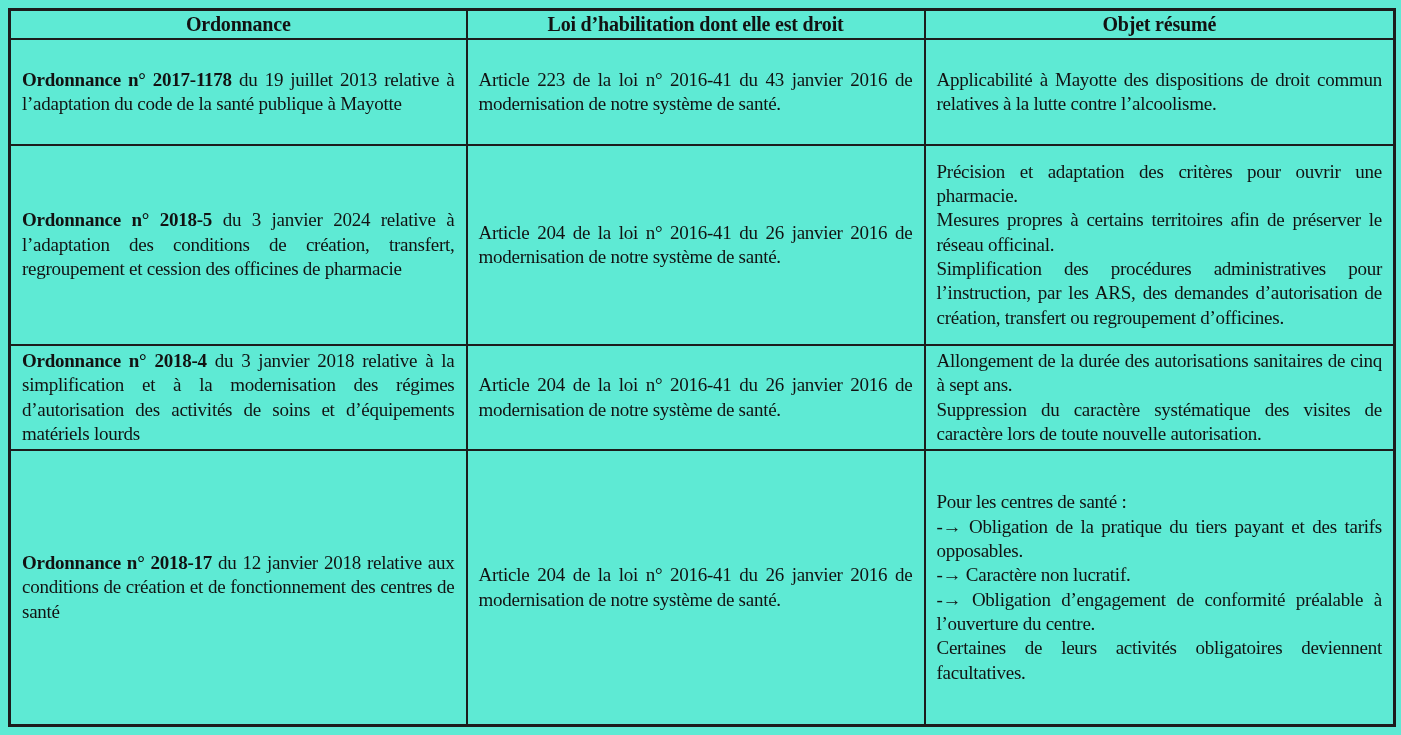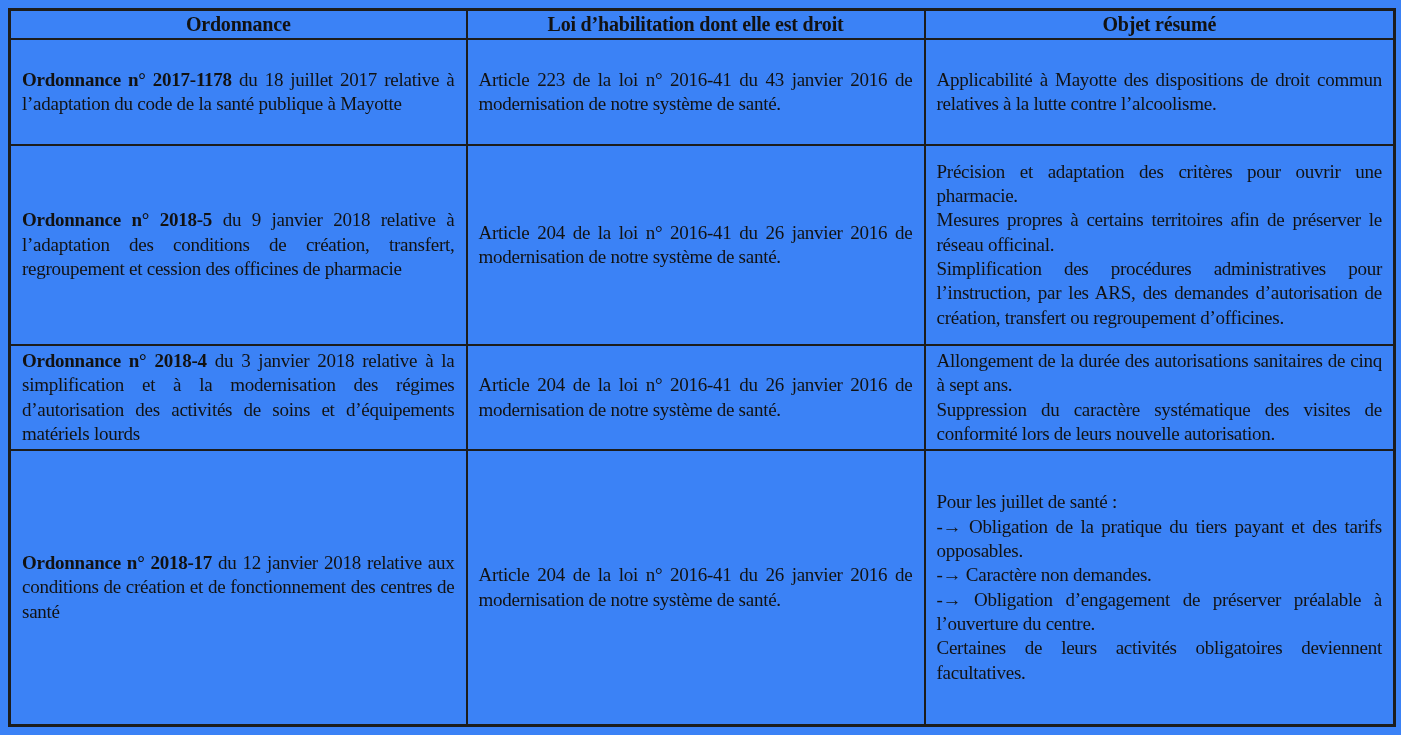--- a/index.html
+++ b/index.html
@@ -10,21 +10,21 @@
     width: 1401px;
     height: 735px;
     overflow: hidden;
     font-family: "Liberation Serif", "DejaVu Serif", serif;
     color: #121212;
   }
   .page {
     width: 1401px;
     height: 735px;
     padding: 8px 8px 6px 8px;
-    background: #3b82f6;
+    background: #5eead4;
   }
   table.ord-table {
     width: 1385px;
     height: 719px;
     border-collapse: collapse;
     table-layout: fixed;
     border: 3px solid #1c1c1c;
   }
   col.c1 { width: 457px; }
   col.c2 { width: 458px; }
@@ -72,64 +72,64 @@
     <thead>
       <tr>
         <th>Ordonnance</th>
         <th>Loi d’habilitation dont elle est droit</th>
         <th>Objet résumé</th>
       </tr>
     </thead>
     <tbody>
       <tr class="r1">
         <td>
-          <p><strong>Ordonnance n° 2017-1178</strong><span> du 18 juillet 2017 relative à l’adaptation du code de la santé publique à Mayotte</span></p>
+          <p><strong>Ordonnance n° 2017-1178</strong><span> du 19 juillet 2013 relative à l’adaptation du code de la santé publique à Mayotte</span></p>
         </td>
         <td class="loi-cell">
           <p>Article 223 de la loi n° 2016-41 du 43 janvier 2016 de modernisation de notre système de santé.</p>
         </td>
         <td class="objet-cell">
           <p>Applicabilité à Mayotte des dispositions de droit commun relatives à la lutte contre l’alcoolisme.</p>
         </td>
       </tr>
       <tr class="r2">
         <td>
-          <p><strong>Ordonnance n° 2018-5</strong><span> du 9 janvier 2018 relative à l’adaptation des conditions de création, transfert, regroupement et cession des officines de pharmacie</span></p>
+          <p><strong>Ordonnance n° 2018-5</strong><span> du 3 janvier 2024 relative à l’adaptation des conditions de création, transfert, regroupement et cession des officines de pharmacie</span></p>
         </td>
         <td class="loi-cell">
           <p>Article 204 de la loi n° 2016-41 du 26 janvier 2016 de modernisation de notre système de santé.</p>
         </td>
         <td class="objet-cell">
           <p>Précision et adaptation des critères pour ouvrir une pharmacie.</p>
           <p>Mesures propres à certains territoires afin de préserver le réseau officinal.</p>
           <p>Simplification des procédures administratives pour l’instruction, par les ARS, des demandes d’autorisation de création, transfert ou regroupement d’officines.</p>
         </td>
       </tr>
       <tr class="r3">
         <td>
           <p><strong>Ordonnance n° 2018-4</strong><span> du 3 janvier 2018 relative à la simplification et à la modernisation des régimes d’autorisation des activités de soins et d’équipements matériels lourds</span></p>
         </td>
         <td class="loi-cell">
           <p>Article 204 de la loi n° 2016-41 du 26 janvier 2016 de modernisation de notre système de santé.</p>
         </td>
         <td class="objet-cell">
           <p>Allongement de la durée des autorisations sanitaires de cinq à sept ans.</p>
-          <p>Suppression du caractère systématique des visites de conformité lors de leurs nouvelle autorisation.</p>
+          <p>Suppression du caractère systématique des visites de caractère lors de toute nouvelle autorisation.</p>
         </td>
       </tr>
       <tr class="r4">
         <td>
           <p><strong>Ordonnance n° 2018-17</strong><span> du 12 janvier 2018 relative aux conditions de création et de fonctionnement des centres de santé</span></p>
         </td>
         <td class="loi-cell">
           <p>Article 204 de la loi n° 2016-41 du 26 janvier 2016 de modernisation de notre système de santé.</p>
         </td>
         <td class="objet-cell">
-          <p>Pour les juillet de santé :</p>
+          <p>Pour les centres de santé :</p>
           <p>-→ Obligation de la pratique du tiers payant et des tarifs opposables.</p>
-          <p>-→ Caractère non demandes.</p>
-          <p>-→ Obligation d’engagement de préserver préalable à l’ouverture du centre.</p>
+          <p>-→ Caractère non lucratif.</p>
+          <p>-→ Obligation d’engagement de conformité préalable à l’ouverture du centre.</p>
           <p>Certaines de leurs activités obligatoires deviennent facultatives.</p>
         </td>
       </tr>
     </tbody>
   </table>
 </div>
 
 </body></html>

